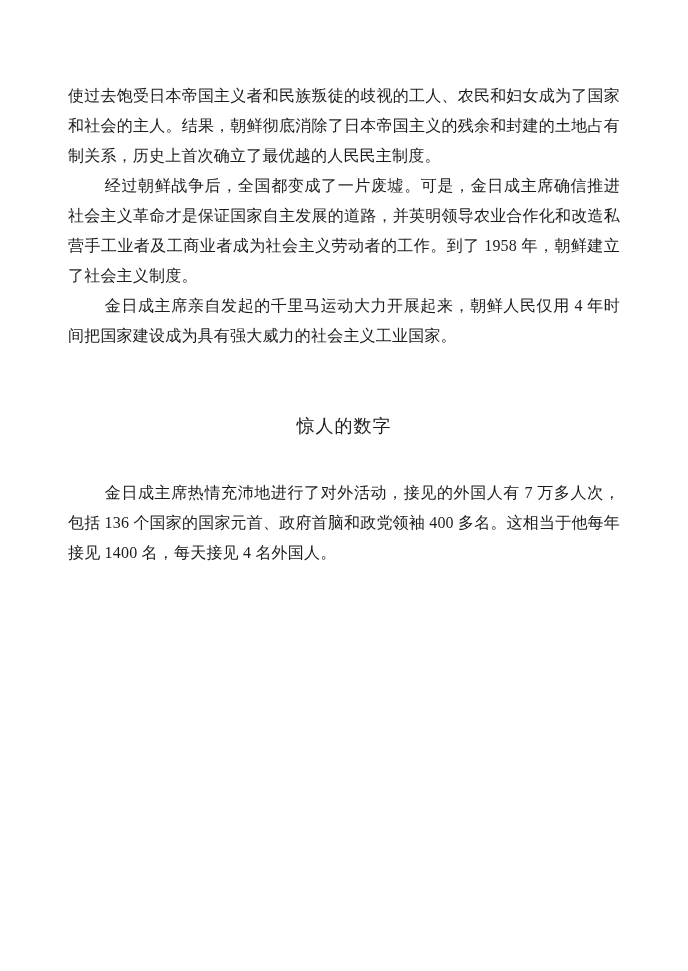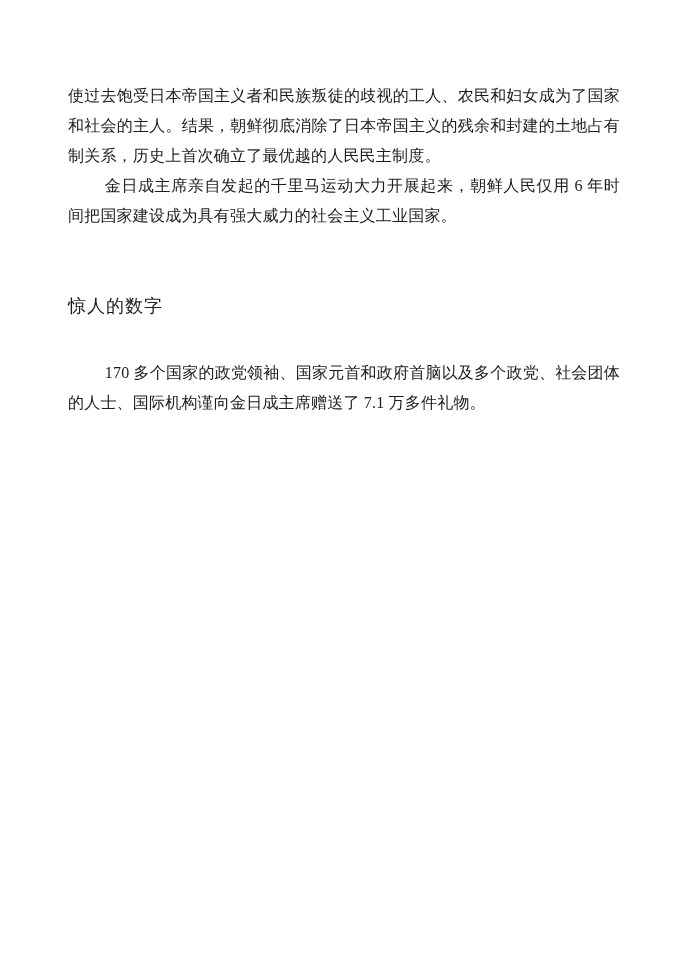--- a/index.html
+++ b/index.html
@@ -27,34 +27,35 @@
     text-justify: inter-ideograph;
   }
   .para.indent {
     text-indent: 2.3em;
   }
   .section-heading {
     margin: 60px 0 37px 0;
     font-size: 18px;
     font-weight: normal;
     line-height: 30px;
-    text-align: left;
+    text-align: center;
     letter-spacing: 1px;
   }
 </style>
 </head>
 <body>
 
 <div class="page">
 
   <p class="para">使过去饱受日本帝国主义者和民族叛徒的歧视的工人、农民和妇女成为了国家和社会的主人。结果，朝鲜彻底消除了日本帝国主义的残余和封建的土地占有制关系，历史上首次确立了最优越的人民民主制度。</p>
 
+  <p class="para indent">经过朝鲜战争后，全国都变成了一片废墟。可是，金日成主席确信推进社会主义革命才是保证国家自主发展的道路，并英明领导农业合作化和改造私营手工业者及工商业者成为社会主义劳动者的工作。到了 1958 年，朝鲜建立了社会主义制度。</p>
 
-  <p class="para indent">金日成主席亲自发起的千里马运动大力开展起来，朝鲜人民仅用 6 年时间把国家建设成为具有强大威力的社会主义工业国家。</p>
+  <p class="para indent">金日成主席亲自发起的千里马运动大力开展起来，朝鲜人民仅用 4 年时间把国家建设成为具有强大威力的社会主义工业国家。</p>
 
   <h2 class="section-heading">惊人的数字</h2>
 
 
+  <p class="para indent">金日成主席热情充沛地进行了对外活动，接见的外国人有 7 万多人次，包括 136 个国家的国家元首、政府首脑和政党领袖 400 多名。这相当于他每年接见 1400 名，每天接见 4 名外国人。</p>
 
 
-  <p class="para indent">170 多个国家的政党领袖、国家元首和政府首脑以及多个政党、社会团体的人士、国际机构谨向金日成主席赠送了 7.1 万多件礼物。</p>
 
 </div>
 
 </body></html>

